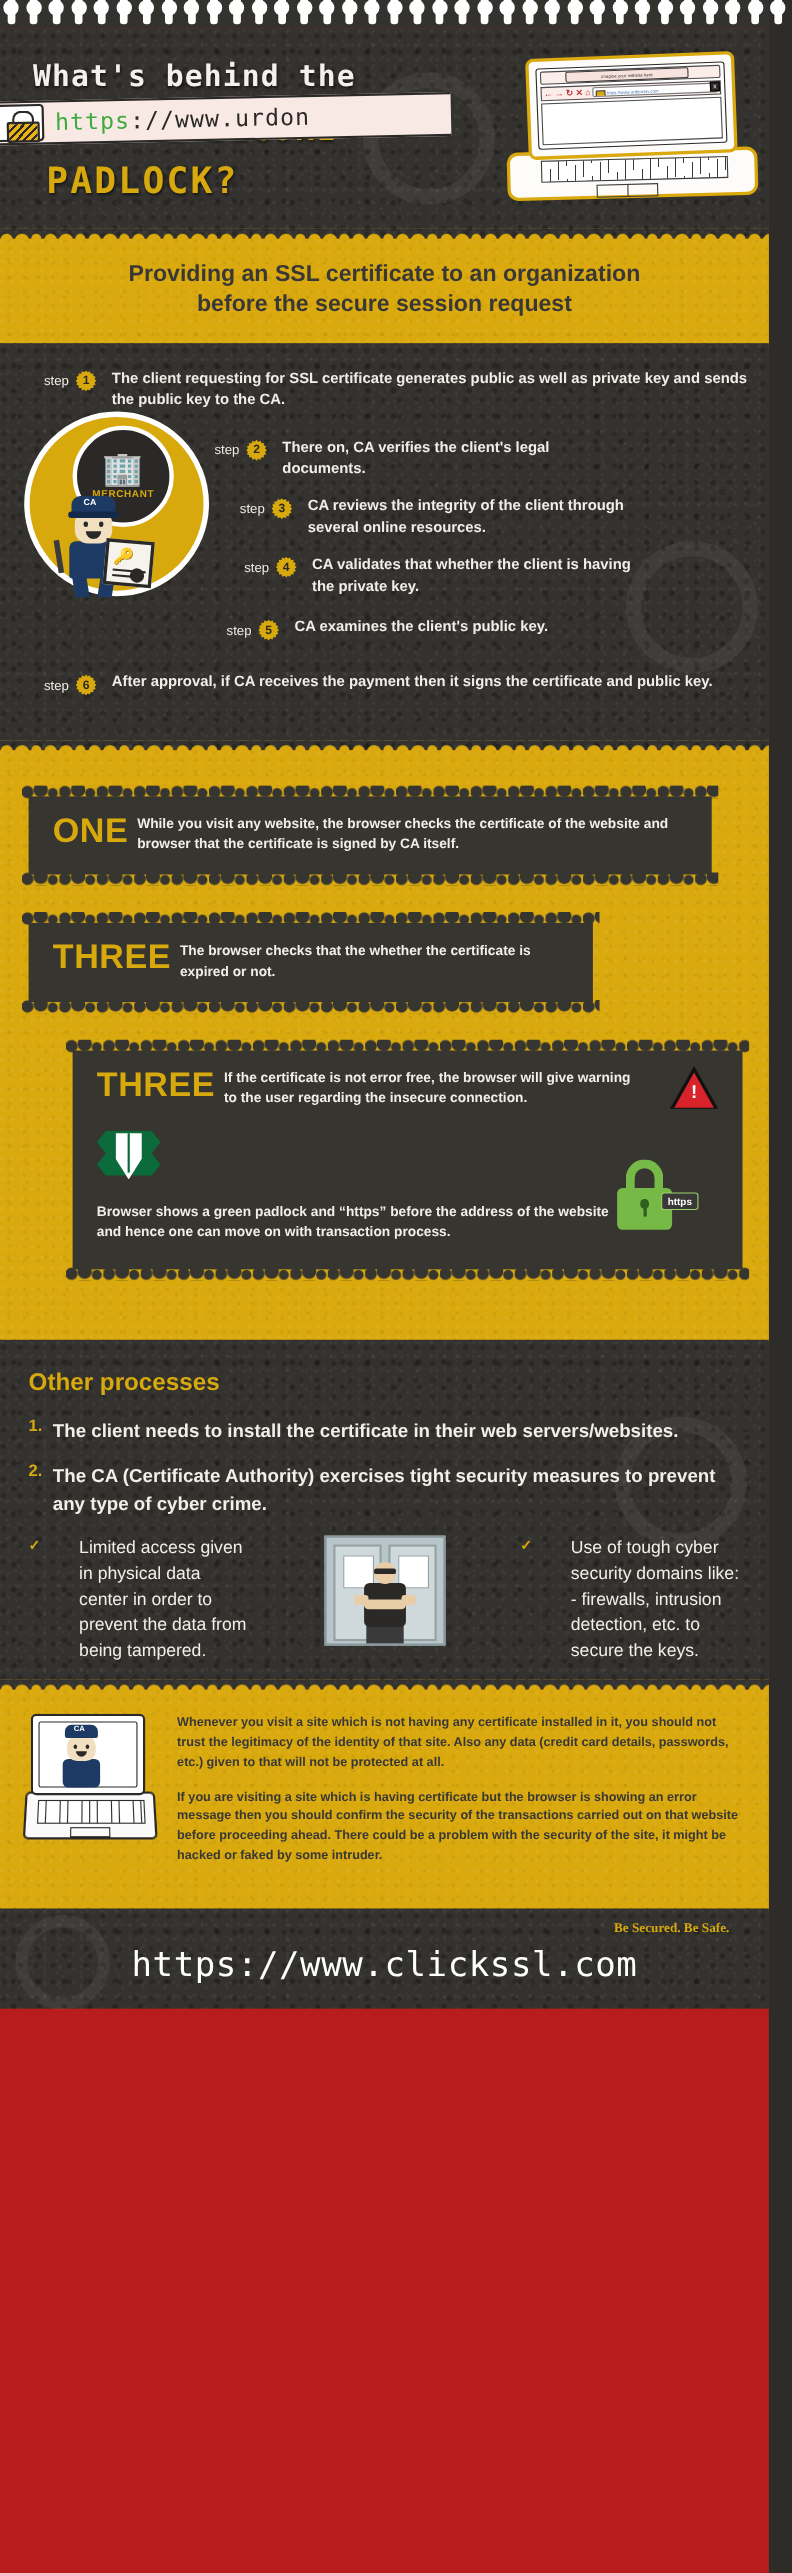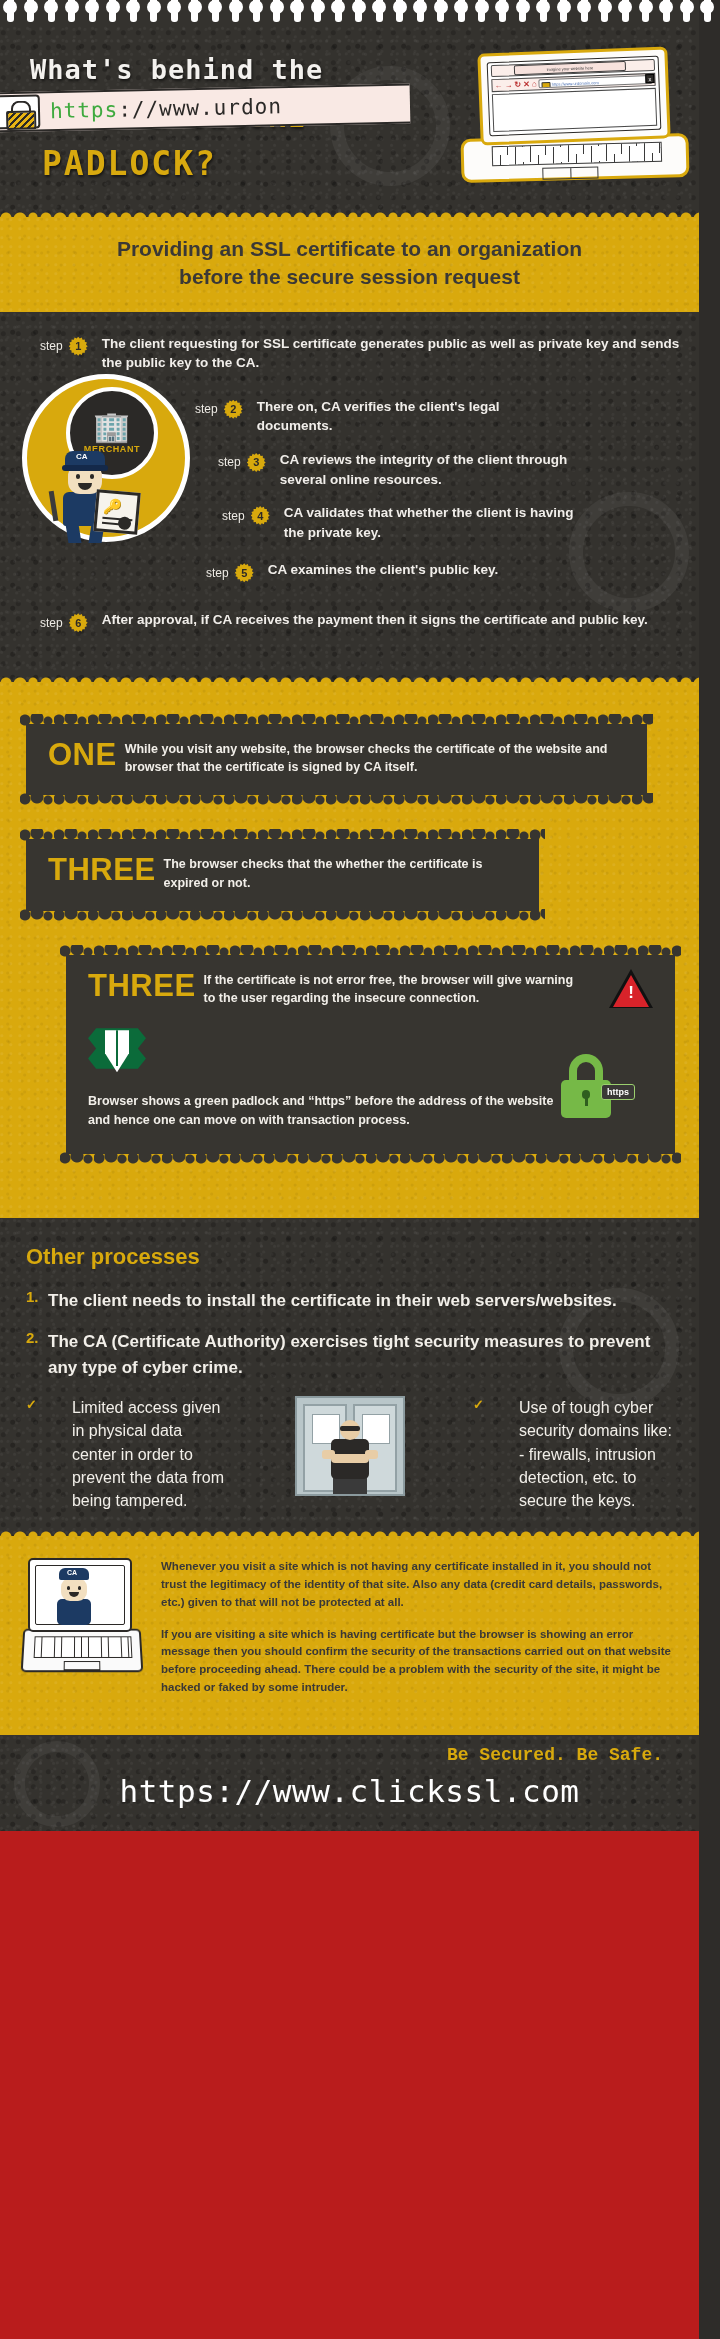--- a/index.html
+++ b/index.html
@@ -289,21 +289,21 @@
   .ca-mini .mbody{position:absolute;left:9px;top:31px;width:34px;height:26px;background:#1c3a63;border-radius:5px;}
   .bl-text{flex:1;}
   .bl-text p{
     font-family:"Liberation Sans",sans-serif;font-size:11.5px;font-weight:bold;
     color:#3a3836;line-height:1.55;margin-bottom:14px;
   }
 
   
   .footer{position:relative;padding:10px 0 22px 0;text-align:center;}
   .tagline{
-    font-family:Liberation Mono, monospace;font-weight:bold;font-size:18px;
+    font-family:Liberation Serif, serif;font-weight:bold;font-size:12px;
     color:#d8a90d;text-align:right;padding-right:36px;margin-bottom:8px;
   }
   .brandurl{
     font-family:"DejaVu Sans Mono", monospace;font-size:31px;color:#fff;letter-spacing:.5px;
   }
 
   
   .warn-tri{
     position:absolute;right:22px;top:14px;width:44px;height:40px;
   }

